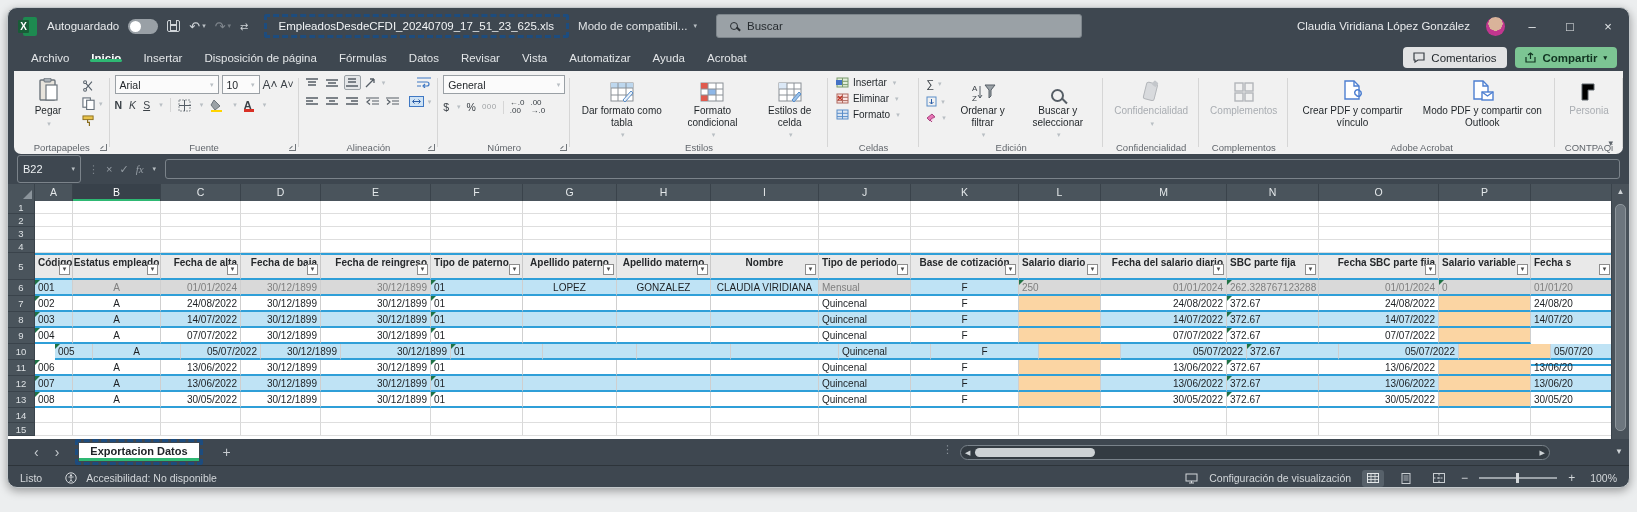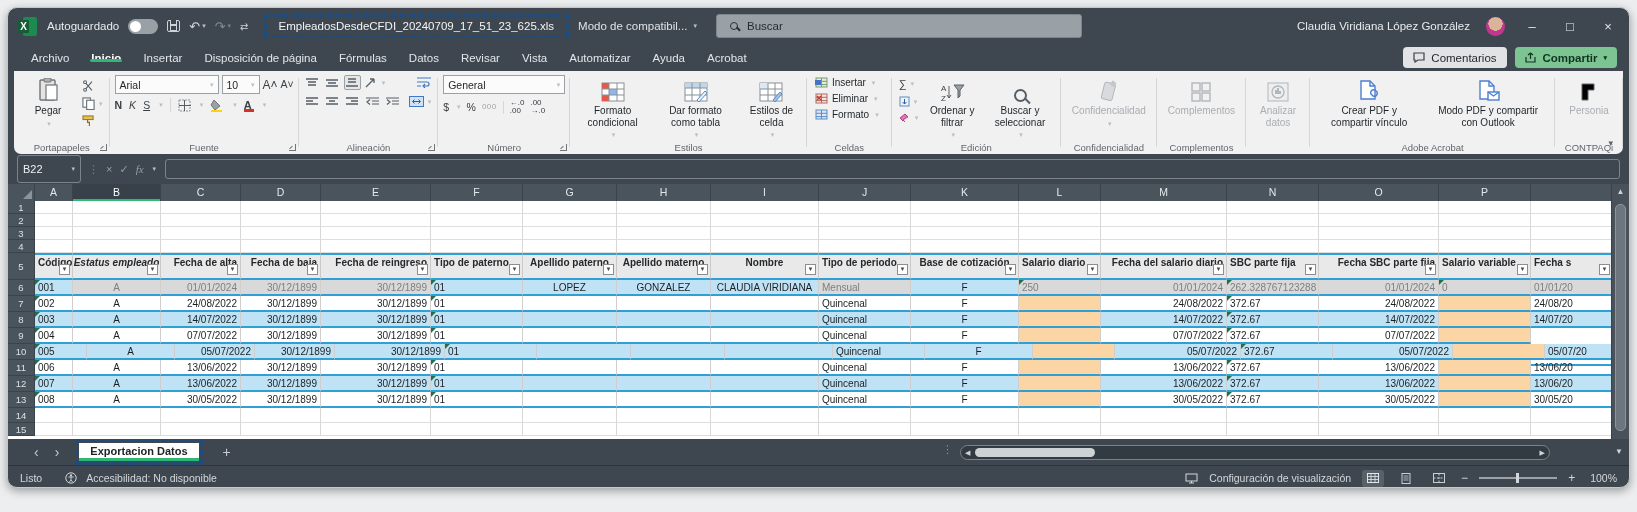--- a/index.html
+++ b/index.html
@@ -359,43 +359,43 @@
         <span style="width:1px;height:13px;background:#d6d6d6"></span>
         <span class="txtico" style="font-size:8px">←.0<br>.00</span>
         <span class="txtico" style="font-size:8px">.00<br>→.0</span>
       </div>
       <span class="glabel">Número</span>
       <span class="dl"></span>
     </div>
 
     <div class="group">
       <div class="grow">
+        <div class="bigbtn" style="min-width:70px">
+          <span class="bb-ico">
+              <svg width="24" height="20" viewBox="0 0 24 20">
+                <rect x="1" y="1" width="22" height="18" fill="#fff" stroke="#8a9096"></rect>
+                <rect x="1" y="1" width="22" height="5" fill="#bdd7ee"></rect>
+                <path d="M1 6h22M1 13h22M8 1v18M16 1v18" stroke="#8a9096"></path>
+                <path d="M13 18L21 9l2 2-8 9z" fill="#e8f1fa" stroke="#5a8ec9"></path>
+              </svg>
+            </span>
+          <span>Dar formato como tabla</span>
+            <span class="caret">▾</span>
+        </div>
         <div class="bigbtn" style="min-width:66px">
           <span class="bb-ico">
               <svg width="24" height="20" viewBox="0 0 24 20">
                 <rect x="1" y="1" width="22" height="18" fill="#fff" stroke="#8a9096"></rect>
                 <rect x="1" y="1" width="7" height="6" fill="#e05a4e"></rect>
                 <rect x="8" y="7" width="8" height="6" fill="#8db7e8"></rect>
                 <rect x="1" y="13" width="7" height="6" fill="#e05a4e"></rect>
                 <path d="M1 7h22M1 13h22M8 1v18M16 1v18" stroke="#8a9096"></path>
               </svg>
             </span>
           <span>Formato condicional</span>
-            <span class="caret">▾</span>
-        </div>
-        <div class="bigbtn" style="min-width:70px">
-          <span class="bb-ico">
-              <svg width="24" height="20" viewBox="0 0 24 20">
-                <rect x="1" y="1" width="22" height="18" fill="#fff" stroke="#8a9096"></rect>
-                <rect x="1" y="1" width="22" height="5" fill="#bdd7ee"></rect>
-                <path d="M1 6h22M1 13h22M8 1v18M16 1v18" stroke="#8a9096"></path>
-                <path d="M13 18L21 9l2 2-8 9z" fill="#e8f1fa" stroke="#5a8ec9"></path>
-              </svg>
-            </span>
-          <span>Dar formato como tabla</span>
             <span class="caret">▾</span>
         </div>
         <div class="bigbtn" style="min-width:56px">
           <span class="bb-ico">
               <svg width="24" height="20" viewBox="0 0 24 20">
                 <rect x="1" y="1" width="22" height="18" fill="#fff" stroke="#8a9096"></rect>
                 <rect x="1" y="1" width="8" height="6" fill="#dbe8f6"></rect>
                 <path d="M1 7h22M1 13h22M9 1v18M16 1v18" stroke="#8a9096"></path>
                 <path d="M14 18l7-8 2 2-7 8z" fill="#9cc3ea" stroke="#5a8ec9"></path>
               </svg>
@@ -501,32 +501,20 @@
               <rect x="11" y="1" width="8" height="8" fill="none" stroke="#b3b6ba" stroke-width="1.4"></rect>
               <rect x="1" y="11" width="8" height="8" fill="none" stroke="#b3b6ba" stroke-width="1.4"></rect>
               <rect x="11" y="11" width="8" height="8" fill="none" stroke="#b3b6ba" stroke-width="1.4"></rect>
             </svg>
           </span>
         <span>Complementos</span>
       </div>
       <span class="glabel">Complementos</span>
     </div>
 
-    <div class="group" style="width:64px">
-      <div class="bigbtn off">
-        <span class="bb-ico">
-            <svg width="22" height="20" viewBox="0 0 22 20">
-              <rect x="1" y="1" width="20" height="18" fill="#eceeef" stroke="#b3b6ba"></rect>
-              <circle cx="11" cy="10" r="6" fill="none" stroke="#b3b6ba" stroke-width="1.3"></circle>
-              <path d="M9 12V8M11 12V6M13 12v-3" stroke="#9aa0a5" stroke-width="1.4"></path>
-            </svg>
-          </span>
-        <span>Analizar datos</span>
-      </div>
-    </div>
 
     <div class="group">
       <div class="grow">
         <div class="bigbtn" style="min-width:72px">
           <span class="bb-ico">
               <svg width="24" height="22" viewBox="0 0 24 22">
                 <path d="M4 1h9l5 5v13H4z" fill="#fff" stroke="#4d7fd1" stroke-width="1.4"></path>
                 <path d="M13 1v5h5" fill="none" stroke="#4d7fd1" stroke-width="1.4"></path>
                 <path d="M14 14a3 3 0 014-4l2 2a3 3 0 01-4 4z" fill="none" stroke="#4d7fd1" stroke-width="1.5"></path>
               </svg>
@@ -678,21 +666,21 @@
             <div class="cell al-r" style="width: 120px;"></div>
             <div class="cell" style="width: 92px;"></div>
             <div class="cell" style="width: 82px;"></div>
           </div>
           <div class="row r-h">
             <div class="rownum">5</div>
             <div class="cell" style="width: 38px;">
               <span>Código</span>
               <div class="fbtn">▼</div>
             </div>
-            <div class="cell al-c" style="width: 88px; font-style: italic;">
+            <div class="cell al-c" style="width: 88px;">
               <span>Estatus empleado</span>
               <div class="fbtn">▼</div>
             </div>
             <div class="cell al-r" style="width: 80px;">
               <span>Fecha de alta</span>
               <div class="fbtn">▼</div>
             </div>
             <div class="cell al-r" style="width: 80px;">
               <span>Fecha de baja</span>
               <div class="fbtn">▼</div>
@@ -825,21 +813,21 @@
             <div class="cell al-c" style="width: 108px;">F</div>
             <div class="cell bg-orange" style="width: 82px;"></div>
             <div class="cell al-r" style="width: 126px;">07/07/2022</div>
             <div class="cell" style="width: 92px;"><span class="tri"></span>372.67</div>
             <div class="cell al-r" style="width: 120px;">07/07/2022</div>
             <div class="cell bg-orange" style="width: 92px;"></div>
             <div class="cell" style="width: 82px; margin-top: 36px;">07/07/20</div>
           </div>
           <div class="row r-d">
             <div class="rownum">10</div>
-            <div class="cell bg-blue" style="width: 52px;"><span class="tri"></span>005</div>
+            <div class="cell bg-blue" style="width: 38px; margin-left: 20px;"><span class="tri"></span>005</div>
             <div class="cell al-c bg-blue" style="width: 88px;">A</div>
             <div class="cell al-r bg-blue" style="width: 80px;">05/07/2022</div>
             <div class="cell al-r bg-blue" style="width: 80px;">30/12/1899</div>
             <div class="cell al-r bg-blue" style="width: 110px;">30/12/1899</div>
             <div class="cell bg-blue" style="width: 92px;"><span class="tri"></span>01</div>
             <div class="cell al-c bg-blue" style="width: 94px;"></div>
             <div class="cell al-c bg-blue" style="width: 94px;"></div>
             <div class="cell al-c bg-blue" style="width: 108px;"></div>
             <div class="cell bg-blue" style="width: 92px;">Quincenal</div>
             <div class="cell al-c bg-blue" style="width: 108px;">F</div>

